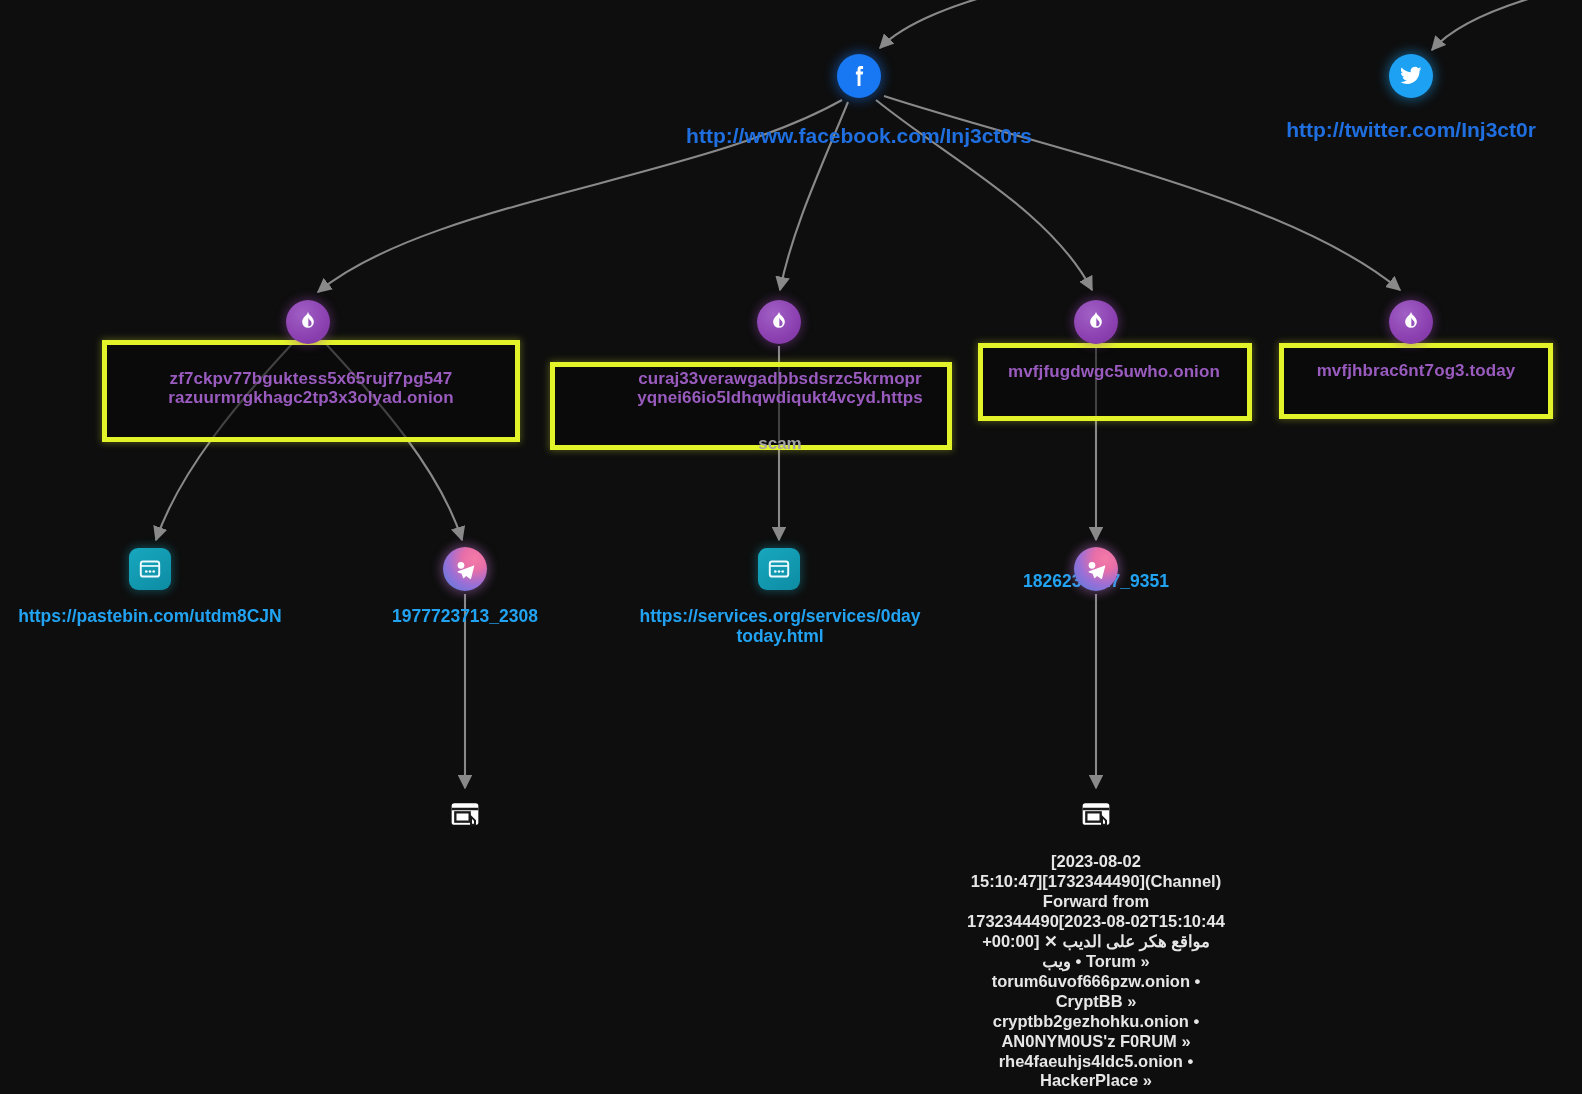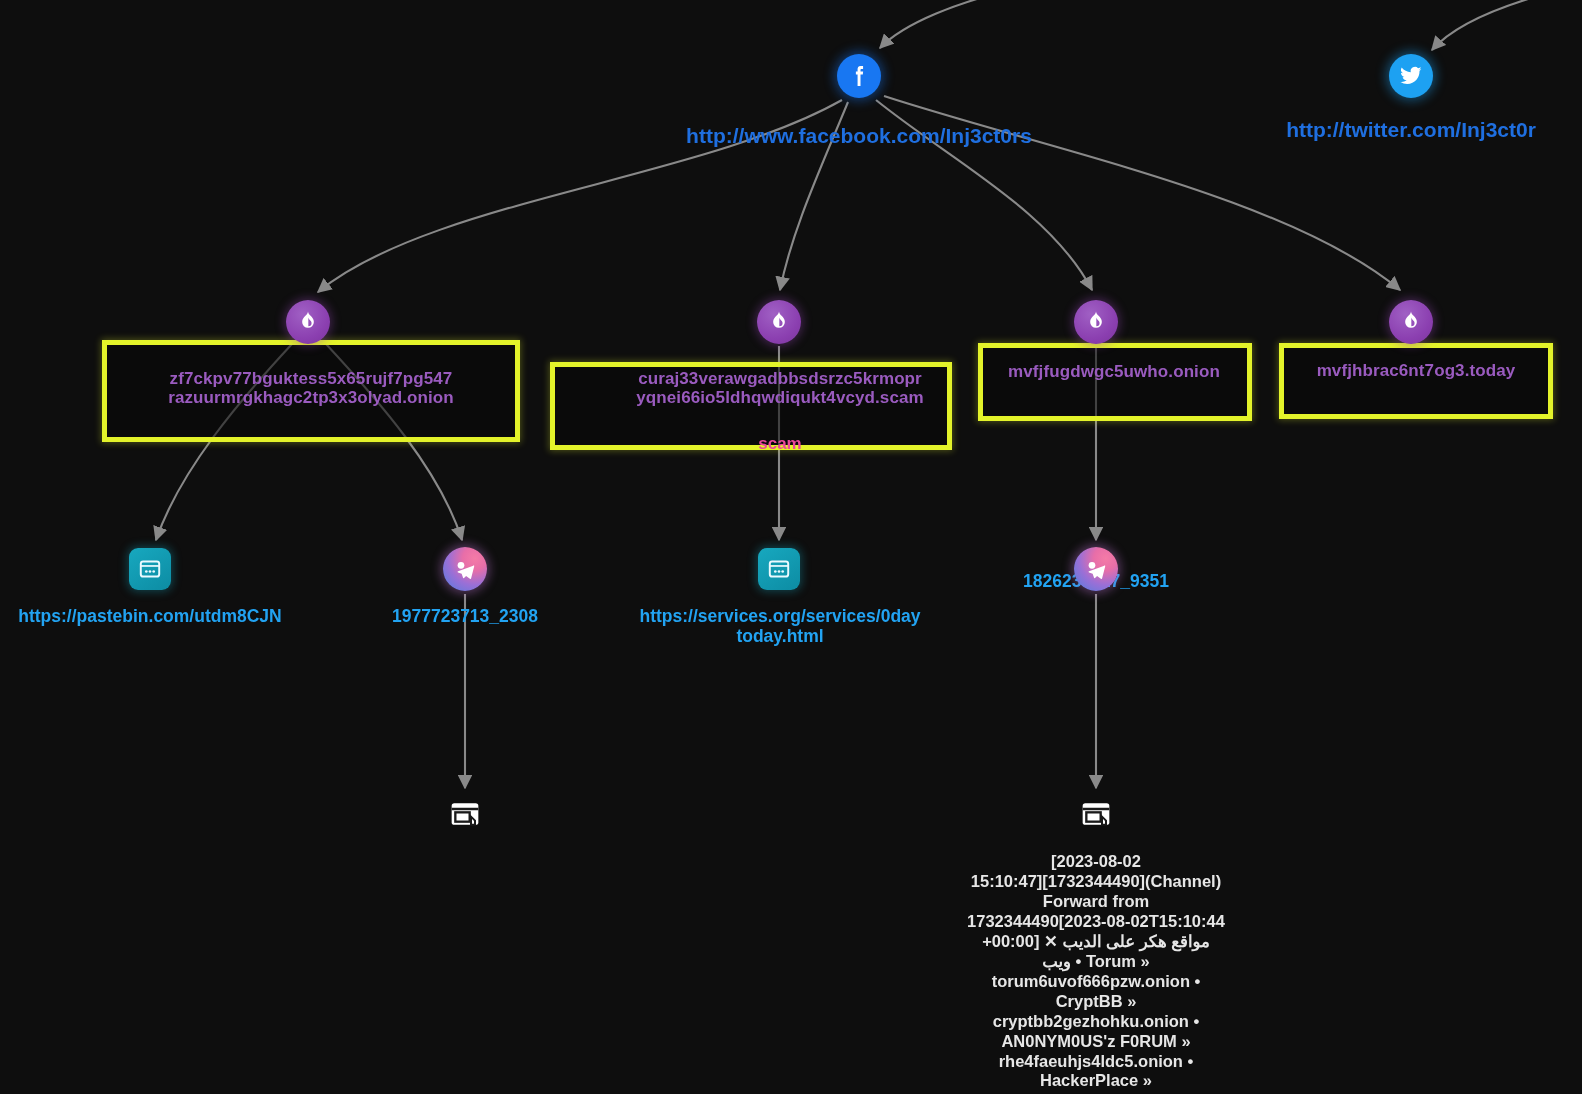--- a/index.html
+++ b/index.html
@@ -82,21 +82,21 @@
     font-size: 17.5px;
     font-weight: 600;
   }
   .label-onion {
     color: #9a5bbf;
     font-size: 17px;
     font-weight: 600;
     letter-spacing: .1px;
   }
   .label-grey {
-    color: #ec4899;
+    color: #a3a3a3;
     font-size: 17px;
     font-weight: 600;
   }
   .label-msg {
     color: #e6e6e6;
     font-size: 16.5px;
     font-weight: 600;
     line-height: 1.21;
   }
   .hlbox {
@@ -265,21 +265,21 @@
   </div>
 
   <div class="label label-blue" style="left:859px; top:124px; width:440px;">http://www.facebook.com/Inj3ct0rs</div>
 
   <div class="label label-blue" style="left:1411px; top:118px; width:340px;">http://twitter.com/Inj3ct0r</div>
 
   <div class="label label-onion" style="left:311px; top:369px; width:400px;">zf7ckpv77bguktess5x65rujf7pg547
 razuurmrgkhagc2tp3x3olyad.onion</div>
 
   <div class="label label-onion" style="left:780px; top:369px; width:400px;">curaj33verawgadbbsdsrzc5krmopr
-yqnei66io5ldhqwdiqukt4vcyd.scam</div>
+yqnei66io5ldhqwdiqukt4vcyd.https</div>
 
   <div class="label label-grey" style="left:780px; top:434px; width:200px;">scam</div>
 
   <div class="label label-onion" style="left:1114px; top:362px; width:290px;">mvfjfugdwgc5uwho.onion</div>
 
   <div class="label label-onion" style="left:1416px; top:361px; width:290px;">mvfjhbrac6nt7og3.today</div>
 
   <div class="label label-cyan" style="left:150px; top:607px; width:310px;">https://pastebin.com/utdm8CJN</div>
 
   <div class="label label-cyan" style="left:465px; top:607px; width:280px;text-align:center;">1977723713_2308</div>

